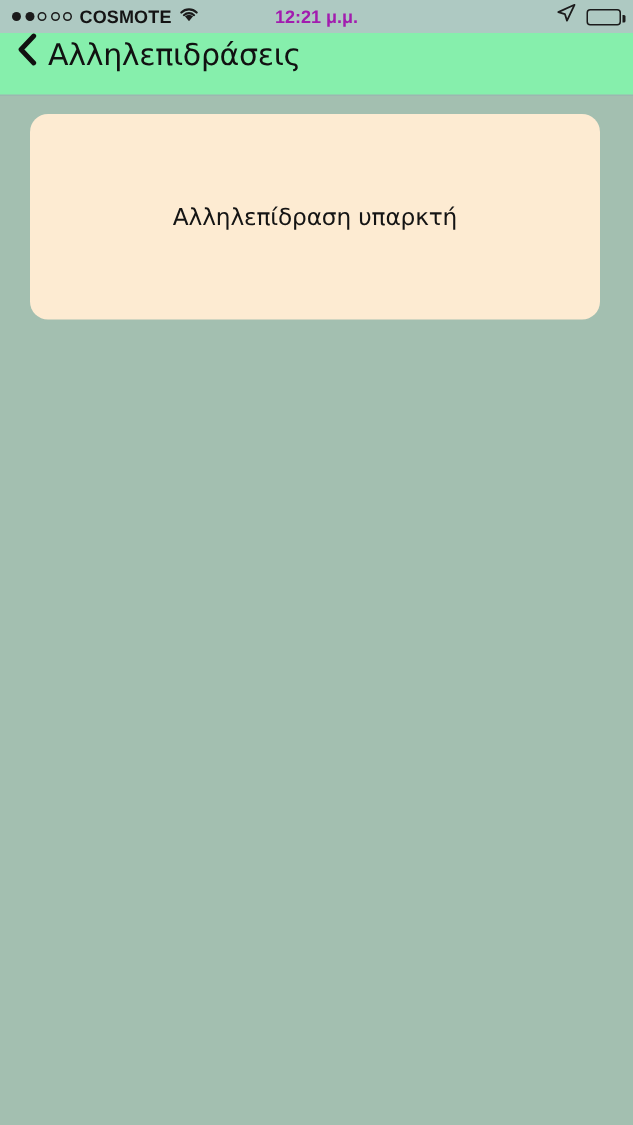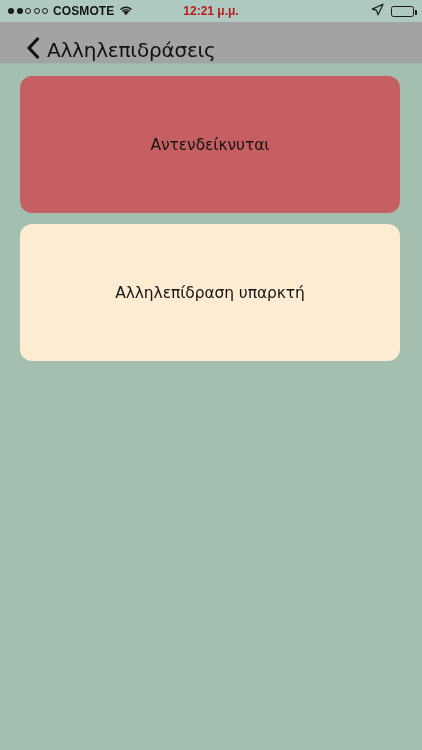--- a/index.html
+++ b/index.html
@@ -57,21 +57,21 @@
     color: #141414;
     letter-spacing: 0.1px;
   }
   .wifi-icon { display: block; }
   .status-time {
     position: absolute;
     left: 0; right: 0;
     text-align: center;
     font-size: 12px;
     font-weight: bold;
-    color: #b91c1c;
+    color: #a21caf;
     pointer-events: none;
   }
   .status-right {
     margin-left: auto;
     display: flex;
     align-items: center;
     gap: 7px;
   }
   .battery {
     position: relative;
@@ -94,24 +94,24 @@
   }
   .battery-fill {
     height: 100%;
     background: #1b1b1b;
     border-radius: 1px;
   }
 
   
   .nav-bar {
     height: 42px;
-    background: #a3a3a3;
-    display: flex;
-    align-items: flex-end;
-    padding-left: 26px;
+    background: #86efac;
+    display: flex;
+    align-items: flex-start;
+    padding-left: 11px;
     border-bottom: 1px solid #9cb7b0;
     flex: 0 0 auto;
     box-sizing: border-box;
   }
   .back-button {
     display: flex;
     align-items: center;
     gap: 7px;
     cursor: pointer;
   }
@@ -194,23 +194,20 @@
         <svg width="14" height="22" viewBox="0 0 14 22">
           <path d="M11.5 2 L3 11 L11.5 20" fill="none" stroke="#111111" stroke-width="3.2" stroke-linecap="round" stroke-linejoin="round"></path>
         </svg>
       </span>
       <span class="nav-title">Αλληλεπιδράσεις</span>
     </div>
   </div>
 
   <div class="content">
 
-    <div class="card" style="background:#c55f61">
-      <span class="card-label">Αντενδείκνυται</span>
-    </div>
 
 
 
     <div class="card" style="background:#fdebd2">
       <span class="card-label">Αλληλεπίδραση υπαρκτή</span>
     </div>
 
   </div>
 </div>
 

